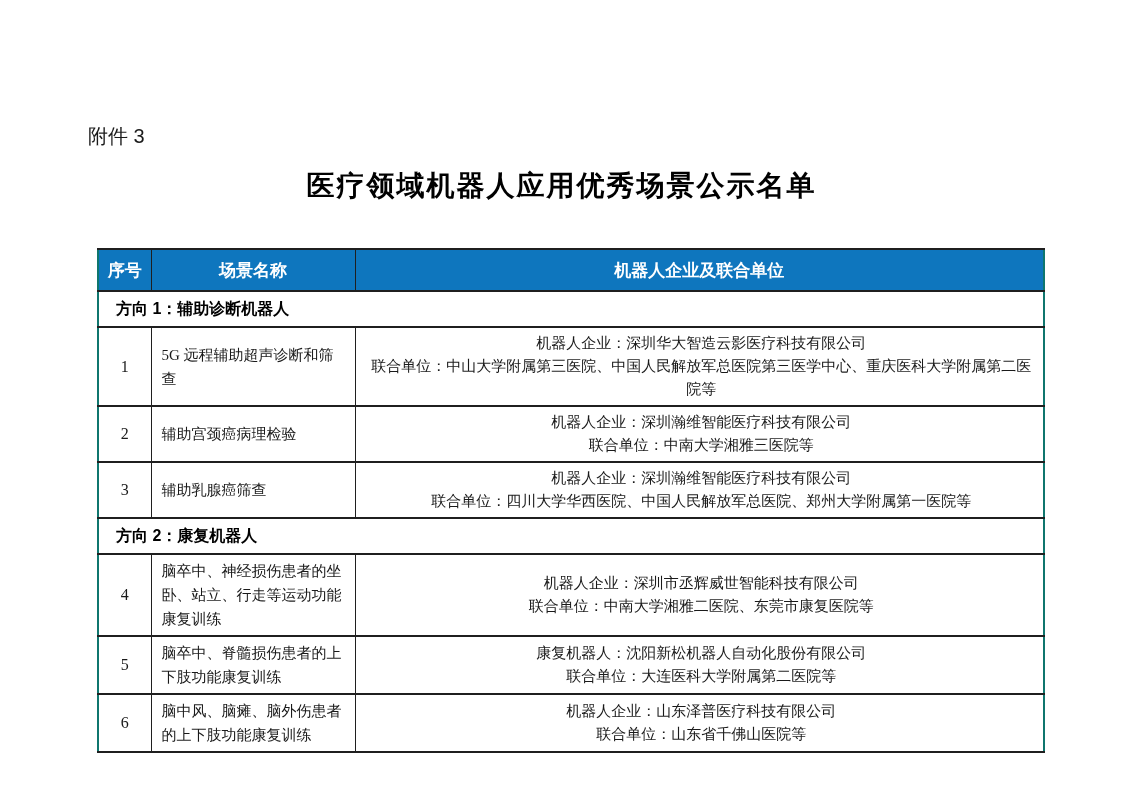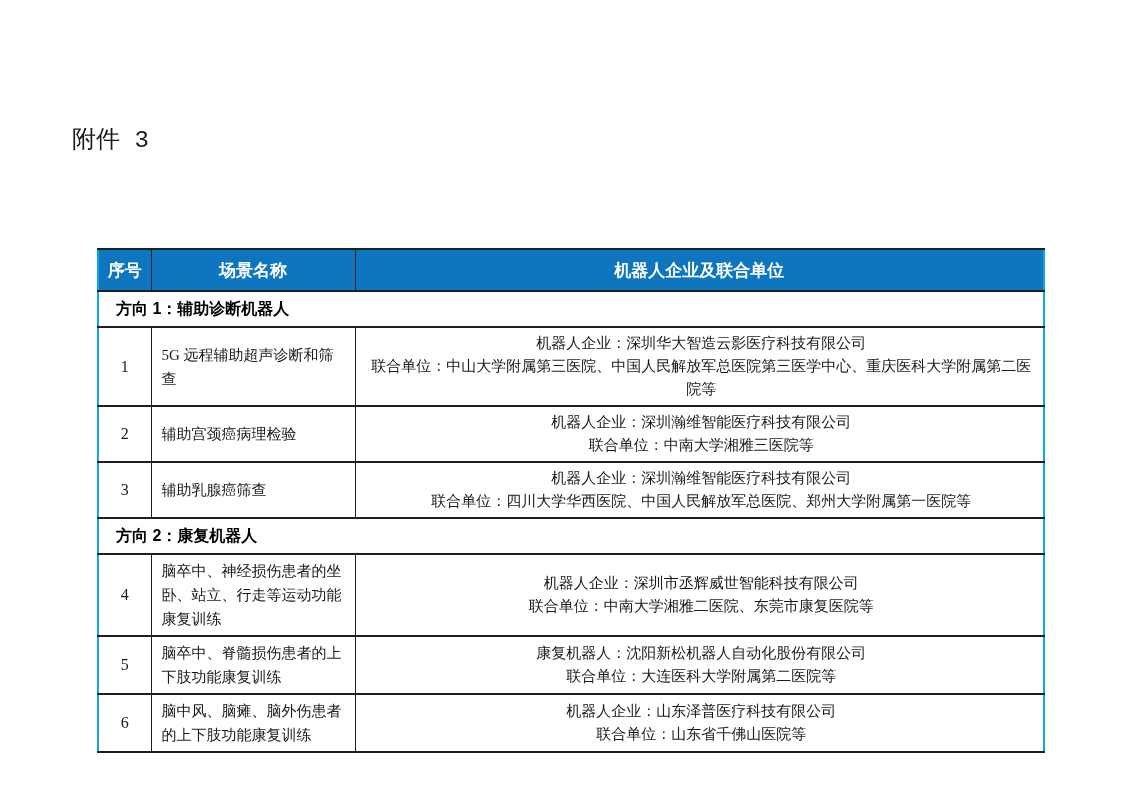--- a/index.html
+++ b/index.html
@@ -8,24 +8,24 @@
     position: relative;
     width: 1123px;
     height: 794px;
     background: #ffffff;
     font-family: "Liberation Serif", "DejaVu Serif", serif;
     color: #1a1a1a;
     overflow: hidden;
   }
   .attachment-label {
     position: absolute;
-    left: 72px;
+    left: 88px;
     top: 123px;
-    font-size: 24px;
-    font-family: Liberation Mono, monospace;
+    font-size: 20px;
+    font-family: Liberation Sans, sans-serif;
     color: #1a1a1a;
   }
   .doc-title {
     position: absolute;
     left: 0;
     top: 167px;
     width: 100%;
     text-align: center;
     font-size: 28px;
     font-weight: bold;
@@ -41,21 +41,21 @@
     border-collapse: collapse;
     table-layout: fixed;
     font-size: 15px;
   }
   table.roster td, table.roster th {
     border: 1px solid #1f1f1f;
     border-top-width: 2px;
     border-bottom-width: 2px;
     vertical-align: middle;
   }
-  table.roster { border: 2px solid #0ea5e9; }
+  table.roster { border: 2px solid #0f766e; }
   tr.head th {
     background: #0e76be;
     color: #ffffff;
     font-family: "Liberation Sans", "DejaVu Sans", sans-serif;
     font-weight: bold;
     font-size: 17px;
     text-align: center;
     height: 42px;
   }
   tr.section td {
@@ -86,20 +86,21 @@
     line-height: 23px;
   }
 </style>
 </head>
 <body>
 
 <div class="page">
 
   <div class="attachment-label">附件 3</div>
 
+  <div class="doc-title">医疗领域机器人应用优秀场景公示名单</div>
 
   <table class="roster">
     <colgroup>
       <col style="width:53px">
       <col style="width:204px">
       <col style="width:689px">
     </colgroup>
 
     <tbody>
         <tr class="head">

